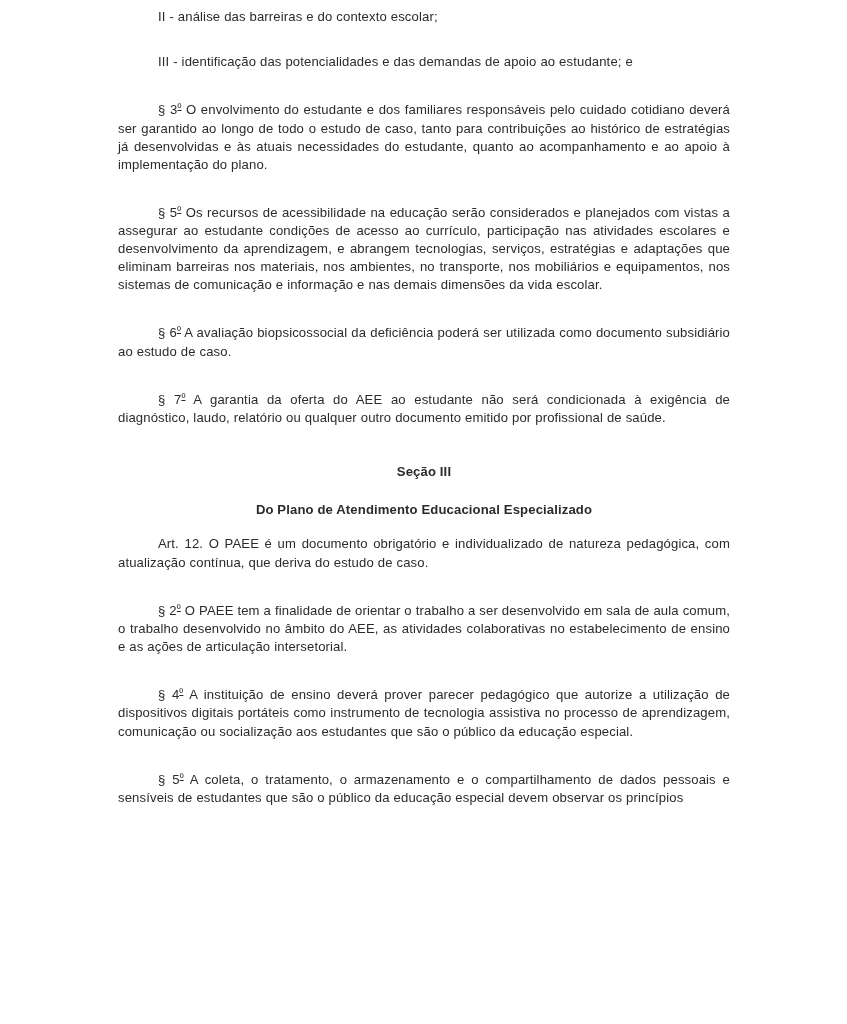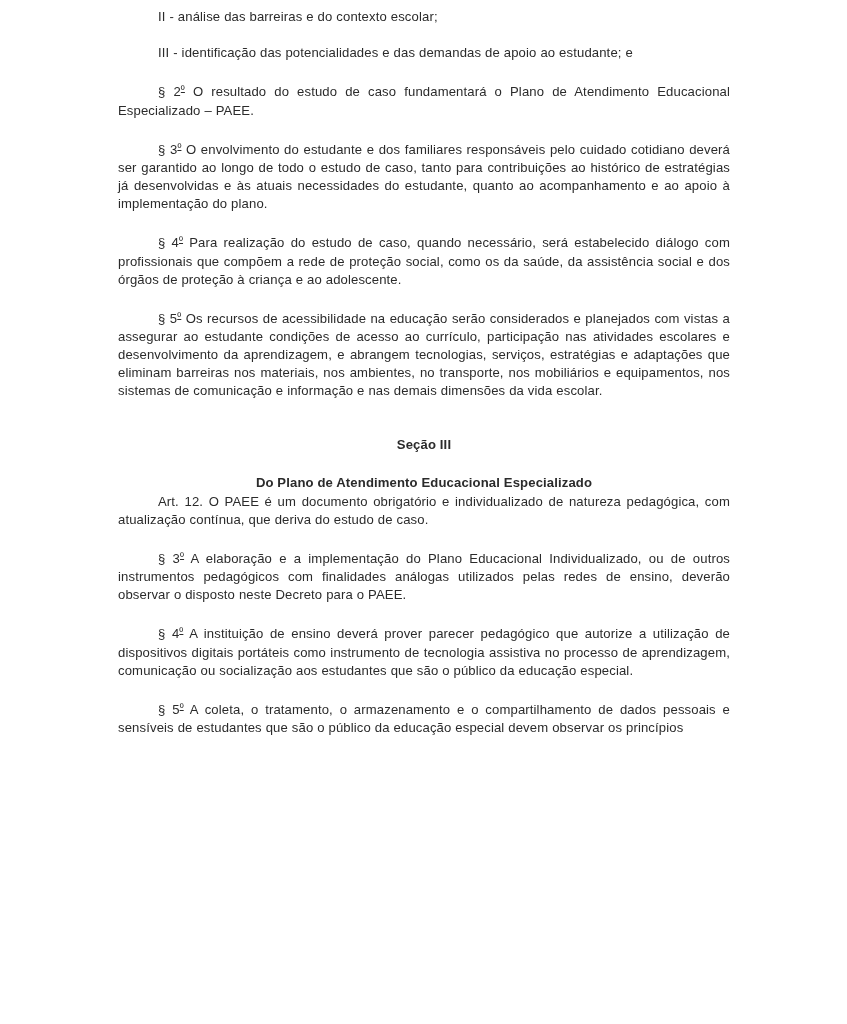--- a/index.html
+++ b/index.html
@@ -31,24 +31,24 @@
     font-size: 13.1px;
     line-height: 18.1px;
     text-align: justify;
     text-indent: 40px;
     letter-spacing: 0.01em;
     word-spacing: 0.01em;
     -webkit-font-smoothing: antialiased;
   }
   
   p.para + p.para {
-    margin-top: 18px;
+    margin-top: 27px;
   }
   h2.heading {
-    margin: 0;
+    margin: 16px;
     font-size: 13.1px;
     line-height: 18.1px;
     font-weight: bold;
     text-align: center;
     text-indent: 0;
     letter-spacing: 0.01em;
   }
   h2.heading.sec {
     margin-top: 36px;
   }
@@ -69,24 +69,24 @@
     text-underline-offset: -0.06em;
   }
 </style>
 </head>
 <body>
 
 <div id="page">
   <div id="content">
       <p class="para">II - análise das barreiras e do contexto escolar;</p>
       <p class="para">III - identificação das potencialidades e das demandas de apoio ao estudante; e</p>
-      <p class="para">§ 2<span class="ord">º</span>  O resultado do estudo de caso fundamentará o Plano de Atendimento Educacional Especializado – PAEE.</p>
       <p class="para">§ 3<span class="ord">º</span>  O envolvimento do estudante e dos familiares responsáveis pelo cuidado cotidiano deverá ser garantido ao longo de todo o estudo de caso, tanto para contribuições ao histórico de estratégias já desenvolvidas e às atuais necessidades do estudante, quanto ao acompanhamento e ao apoio à implementação do plano.</p>
-      <p class="para">§ 4<span class="ord">º</span>  Para realização do estudo de caso, quando necessário, será estabelecido diálogo com profissionais que compõem a rede de proteção social, como os da saúde, da assistência social e dos órgãos de proteção à criança e ao adolescente.</p>
       <p class="para">§ 5<span class="ord">º</span>  Os recursos de acessibilidade na educação serão considerados e planejados com vistas a assegurar ao estudante condições de acesso ao currículo, participação nas atividades escolares e desenvolvimento da aprendizagem, e abrangem tecnologias, serviços, estratégias e adaptações que eliminam barreiras nos materiais, nos ambientes, no transporte, nos mobiliários e equipamentos, nos sistemas de comunicação e informação e nas demais dimensões da vida escolar.</p>
+      <p class="para">§ 6<span class="ord">º</span>  A avaliação biopsicossocial da deficiência poderá ser utilizada como documento subsidiário ao estudo de caso.</p>
+      <p class="para">§ 7<span class="ord">º</span>  A garantia da oferta do AEE ao estudante não será condicionada à exigência de diagnóstico, laudo, relatório ou qualquer outro documento emitido por profissional de saúde.</p>
       <h2 class="heading sec">Seção III</h2>
       <h2 class="heading sub">Do Plano de Atendimento Educacional Especializado</h2>
       <p class="para after-heading">Art. 12.  O PAEE é um documento obrigatório e individualizado de natureza pedagógica, com atualização contínua, que deriva do estudo de caso.</p>
-      <p class="para">§ 3<span class="ord">º</span>  A elaboração e a implementação do Plano Educacional Individualizado, ou de outros instrumentos pedagógicos com finalidades análogas utilizados pelas redes de ensino, deverão observar o disposto neste Decreto para o PAEE.</p>
+      <p class="para">§ 2<span class="ord">º</span>  O PAEE tem a finalidade de orientar o trabalho a ser desenvolvido em sala de aula comum, o trabalho desenvolvido no âmbito do AEE, as atividades colaborativas no estabelecimento de ensino e as ações de articulação intersetorial.</p>
       <p class="para">§ 4<span class="ord">º</span>  A instituição de ensino deverá prover parecer pedagógico que autorize a utilização de dispositivos digitais portáteis como instrumento de tecnologia assistiva no processo de aprendizagem, comunicação ou socialização aos estudantes que são o público da educação especial.</p>
       <p class="para clipped">§ 5<span class="ord">º</span>  A coleta, o tratamento, o armazenamento e o compartilhamento de dados pessoais e sensíveis de estudantes que são o público da educação especial devem observar os princípios</p>
     </div>
 </div>
 
 </body></html>

